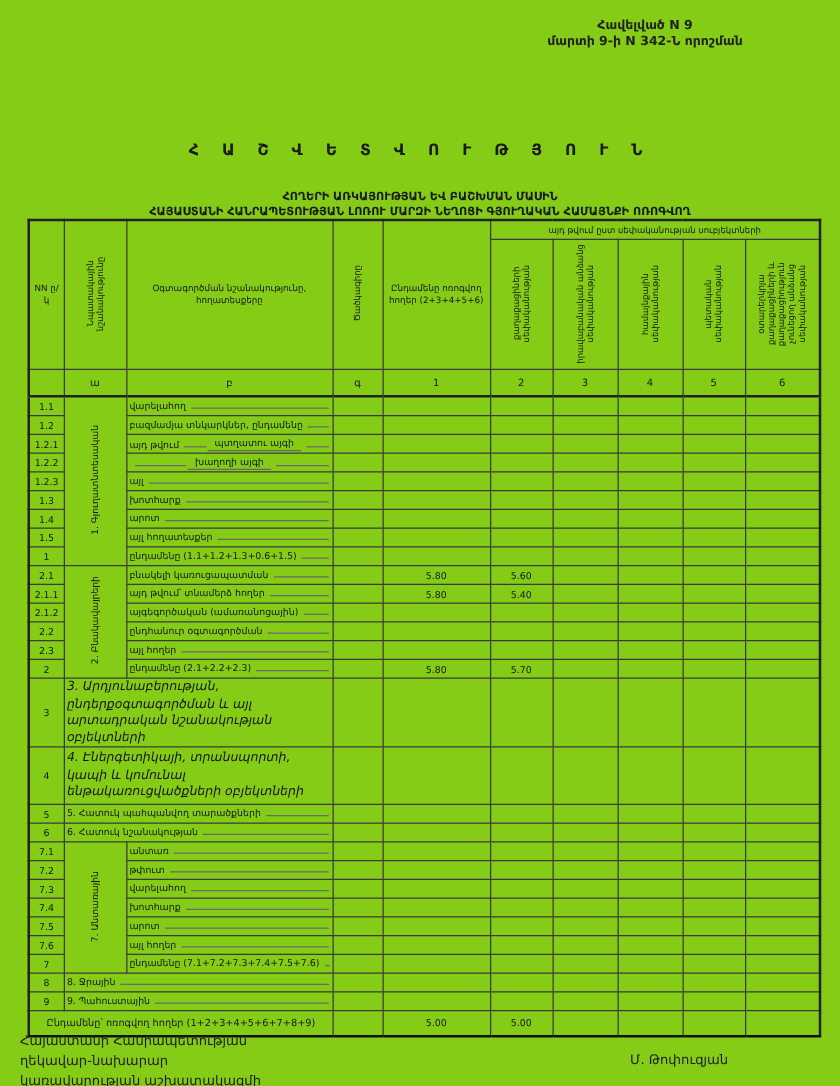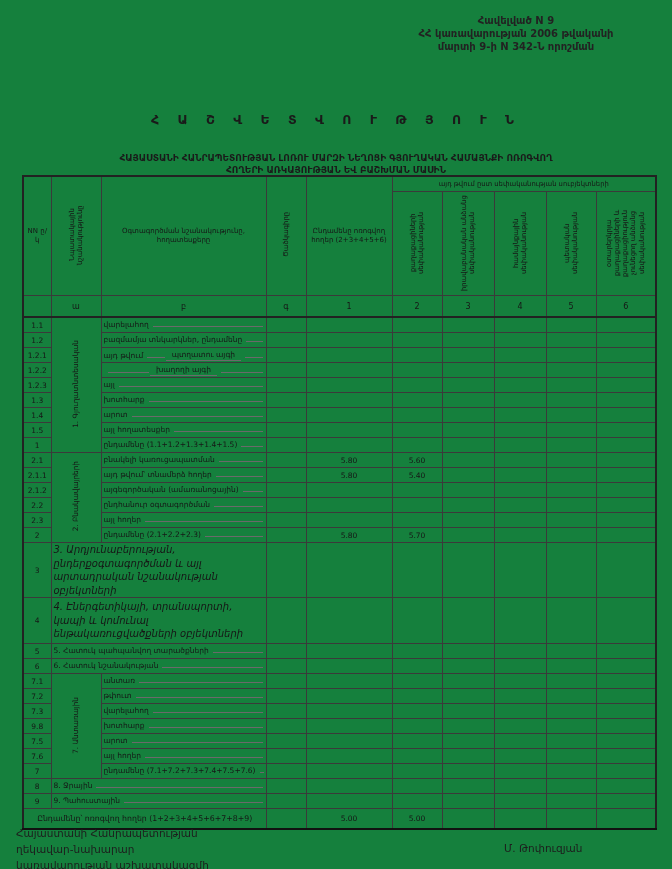--- a/index.html
+++ b/index.html
@@ -1,21 +1,21 @@
 <!DOCTYPE html>
 <html><head>
 <meta charset="utf-8">
 <style>
   html,body{margin:0;padding:0;}
   body{
     width:672px;height:869px;background:#ffffff;
     font-family:"DejaVu Sans",sans-serif;color:#1b1b1b;
     position:relative;overflow:hidden;
   }
-  .sheet{position:absolute;inset:0;background:#15803d;}
+  .sheet{position:absolute;inset:0;background:#84cc16;}
 
   
   .ref{position:absolute;top:14px;left:368px;width:296px;text-align:center;
        font-size:10px;font-weight:bold;line-height:1.32;color:#222;}
 
   
   .title{position:absolute;top:112px;left:0;width:672px;text-align:center;color:#1a1a1a;}
   .title .t-main{font-size:12.5px;font-weight:bold;letter-spacing:7px;margin-bottom:25px;}
   .title .t-sub{font-size:9px;font-weight:bold;line-height:1.35;}
 
@@ -58,28 +58,27 @@
   .foot{position:absolute;top:826px;left:16px;font-size:10.5px;line-height:1.5;color:#1d1d1d;}
   .sig{position:absolute;top:842px;left:504px;font-size:10.5px;color:#1d1d1d;}
 </style>
 </head>
 <body>
 
 <div class="sheet">
 
   <div class="ref">
     <div>Հավելված N 9</div>
-    <div>ՀՀ կառավարության 2006 թվականի</div>
     <div>մարտի 9-ի N 342-Ն որոշման</div>
   </div>
 
   <div class="title">
     <div class="t-main">Հ Ա Շ Վ Ե Տ Վ Ո Ւ Թ Յ Ո Ւ Ն</div>
+    <div class="t-sub">ՀՈՂԵՐԻ ԱՌԿԱՅՈՒԹՅԱՆ ԵՎ ԲԱՇԽՄԱՆ ՄԱՍԻՆ</div>
     <div class="t-sub">ՀԱՅԱՍՏԱՆԻ ՀԱՆՐԱՊԵՏՈՒԹՅԱՆ ԼՈՌՈՒ ՄԱՐԶԻ ՆԵՂՈՑԻ ԳՅՈՒՂԱԿԱՆ ՀԱՄԱՅՆՔԻ ՈՌՈԳՎՈՂ</div>
-    <div class="t-sub">ՀՈՂԵՐԻ ԱՌԿԱՅՈՒԹՅԱՆ ԵՎ ԲԱՇԽՄԱՆ ՄԱՍԻՆ</div>
   </div>
 
   <table class="frm">
     <colgroup>
       <col style="width:28px">
         <col style="width:50px">
         <col style="width:165px">
         <col style="width:40px">
       <col style="width:86px">
         <col style="width:50px">
@@ -247,21 +246,21 @@
           <td class="v"></td>
           <td class="v"></td>
           <td class="v"></td>
           <td class="v"></td>
           <td class="v"></td>
       </tr>
       <tr class="h14">
         <td class="nn">1</td>
         <td>
             <div class="lbl">
-              <span class="t">ընդամենը (1.1+1.2+1.3+1.4+1.5)</span>
+              <span class="t">ընդամենը (1.1+1.2+1.3+0.6+1.5)</span>
               <span class="fill"></span>
             </div>
           </td>
         <td class="v"></td>
           <td class="v"></td>
           <td class="v"></td>
           <td class="v"></td>
           <td class="v"></td>
           <td class="v"></td>
           <td class="v"></td>
@@ -463,21 +462,21 @@
           </td>
         <td class="v"></td>
           <td class="v"></td>
           <td class="v"></td>
           <td class="v"></td>
           <td class="v"></td>
           <td class="v"></td>
           <td class="v"></td>
       </tr>
       <tr class="h14">
-        <td class="nn">9.8</td>
+        <td class="nn">7.4</td>
         <td>
             <div class="lbl">
               <span class="t">խոտհարք</span>
               <span class="fill"></span>
             </div>
           </td>
         <td class="v"></td>
           <td class="v"></td>
           <td class="v"></td>
           <td class="v"></td>

